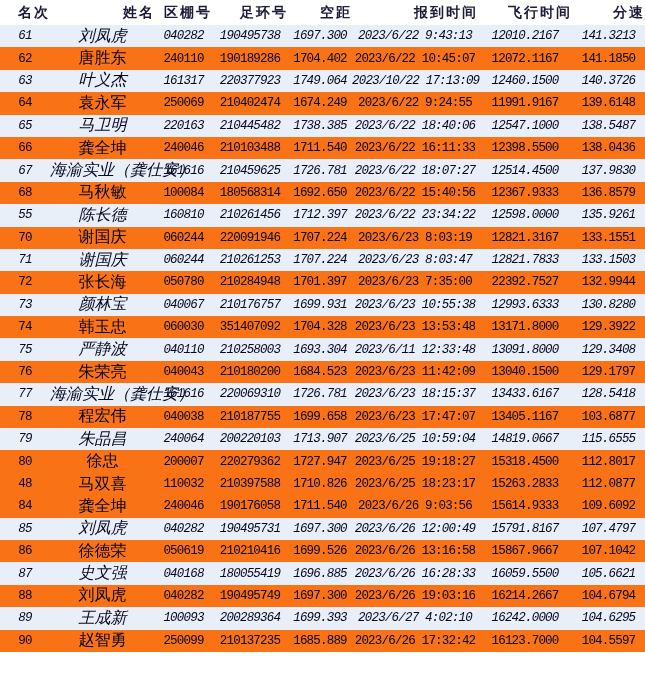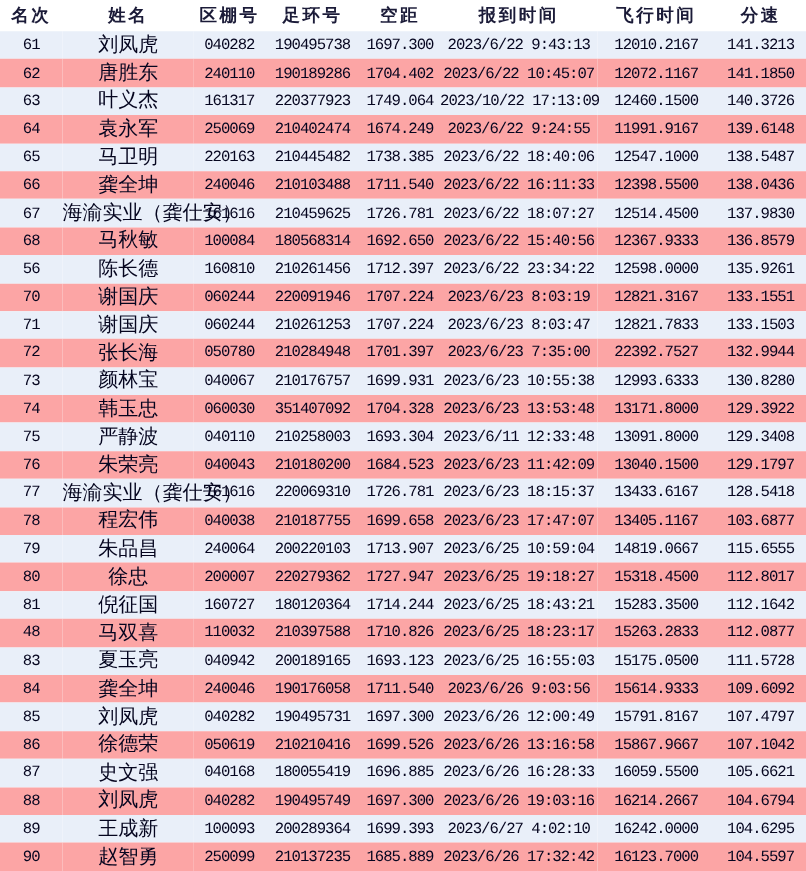--- a/index.html
+++ b/index.html
@@ -28,32 +28,33 @@
 
   thead tr {
     height: 25px;
     background: #ffffff;
   }
   thead th {
     font-weight: bold;
     font-size: 14px;
     letter-spacing: 2px;
     color: #1b1b38;
-    text-align: center;
+    text-align: right;
     vertical-align: middle;
     padding: 0;
     white-space: nowrap;
     overflow: visible;
   }
   tbody tr {
     height: 22.4px;
-    background: #fca5a5;
+    background: #f97316;
   }
   tbody tr.alt {
     background: #e9eff9;
+    font-style: italic;
   }
   tbody td {
     padding: 0;
     text-align: center;
     vertical-align: middle;
     white-space: nowrap;
     overflow: visible;
     color: #05051f;
   }
   tbody td.num {
@@ -167,21 +168,21 @@
         <td class="num">68</td>
         <td class="name">马秋敏</td>
         <td class="num">100084</td>
         <td class="num">180568314</td>
         <td class="num">1692.650</td>
         <td class="num">2023/6/22 15:40:56</td>
         <td class="num">12367.9333</td>
         <td class="num">136.8579</td>
       </tr>
       <tr class="alt">
-        <td class="num">56</td>
+        <td class="num">55</td>
         <td class="name">陈长德</td>
         <td class="num">160810</td>
         <td class="num">210261456</td>
         <td class="num">1712.397</td>
         <td class="num">2023/6/22 23:34:22</td>
         <td class="num">12598.0000</td>
         <td class="num">135.9261</td>
       </tr>
       <tr>
         <td class="num">70</td>
@@ -286,50 +287,30 @@
       <tr>
         <td class="num">80</td>
         <td class="name">徐忠</td>
         <td class="num">200007</td>
         <td class="num">220279362</td>
         <td class="num">1727.947</td>
         <td class="num">2023/6/25 19:18:27</td>
         <td class="num">15318.4500</td>
         <td class="num">112.8017</td>
       </tr>
-      <tr class="alt">
-        <td class="num">81</td>
-        <td class="name">倪征国</td>
-        <td class="num">160727</td>
-        <td class="num">180120364</td>
-        <td class="num">1714.244</td>
-        <td class="num">2023/6/25 18:43:21</td>
-        <td class="num">15283.3500</td>
-        <td class="num">112.1642</td>
-      </tr>
       <tr>
         <td class="num">48</td>
         <td class="name">马双喜</td>
         <td class="num">110032</td>
         <td class="num">210397588</td>
         <td class="num">1710.826</td>
         <td class="num">2023/6/25 18:23:17</td>
         <td class="num">15263.2833</td>
         <td class="num">112.0877</td>
       </tr>
-      <tr class="alt">
-        <td class="num">83</td>
-        <td class="name">夏玉亮</td>
-        <td class="num">040942</td>
-        <td class="num">200189165</td>
-        <td class="num">1693.123</td>
-        <td class="num">2023/6/25 16:55:03</td>
-        <td class="num">15175.0500</td>
-        <td class="num">111.5728</td>
-      </tr>
       <tr>
         <td class="num">84</td>
         <td class="name">龚全坤</td>
         <td class="num">240046</td>
         <td class="num">190176058</td>
         <td class="num">1711.540</td>
         <td class="num">2023/6/26 9:03:56</td>
         <td class="num">15614.9333</td>
         <td class="num">109.6092</td>
       </tr>

